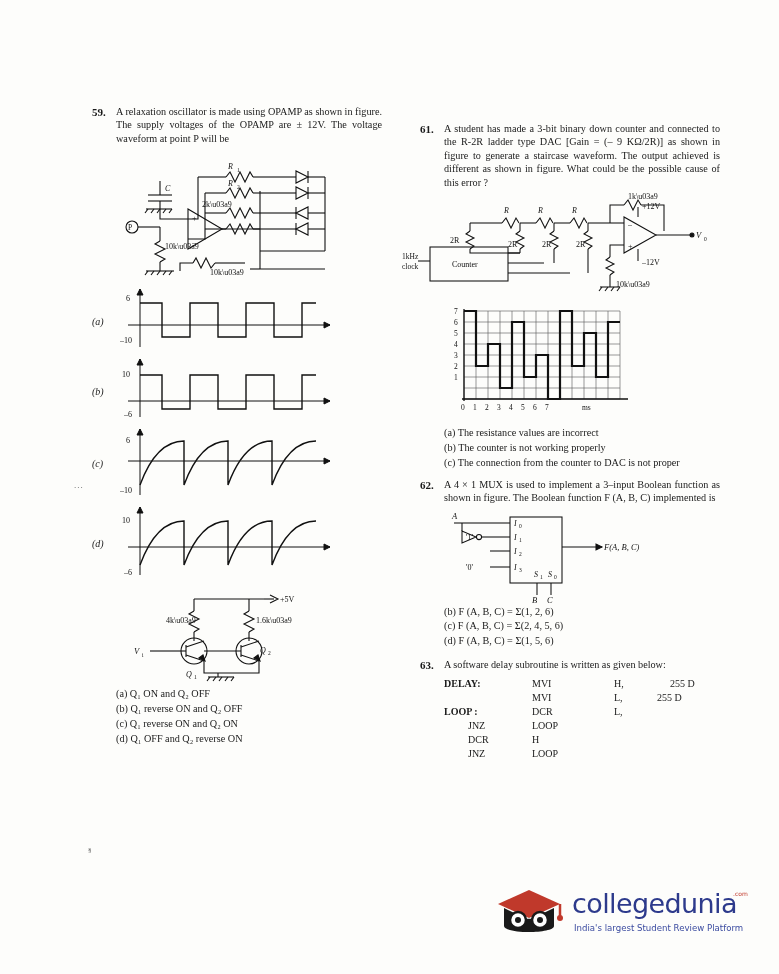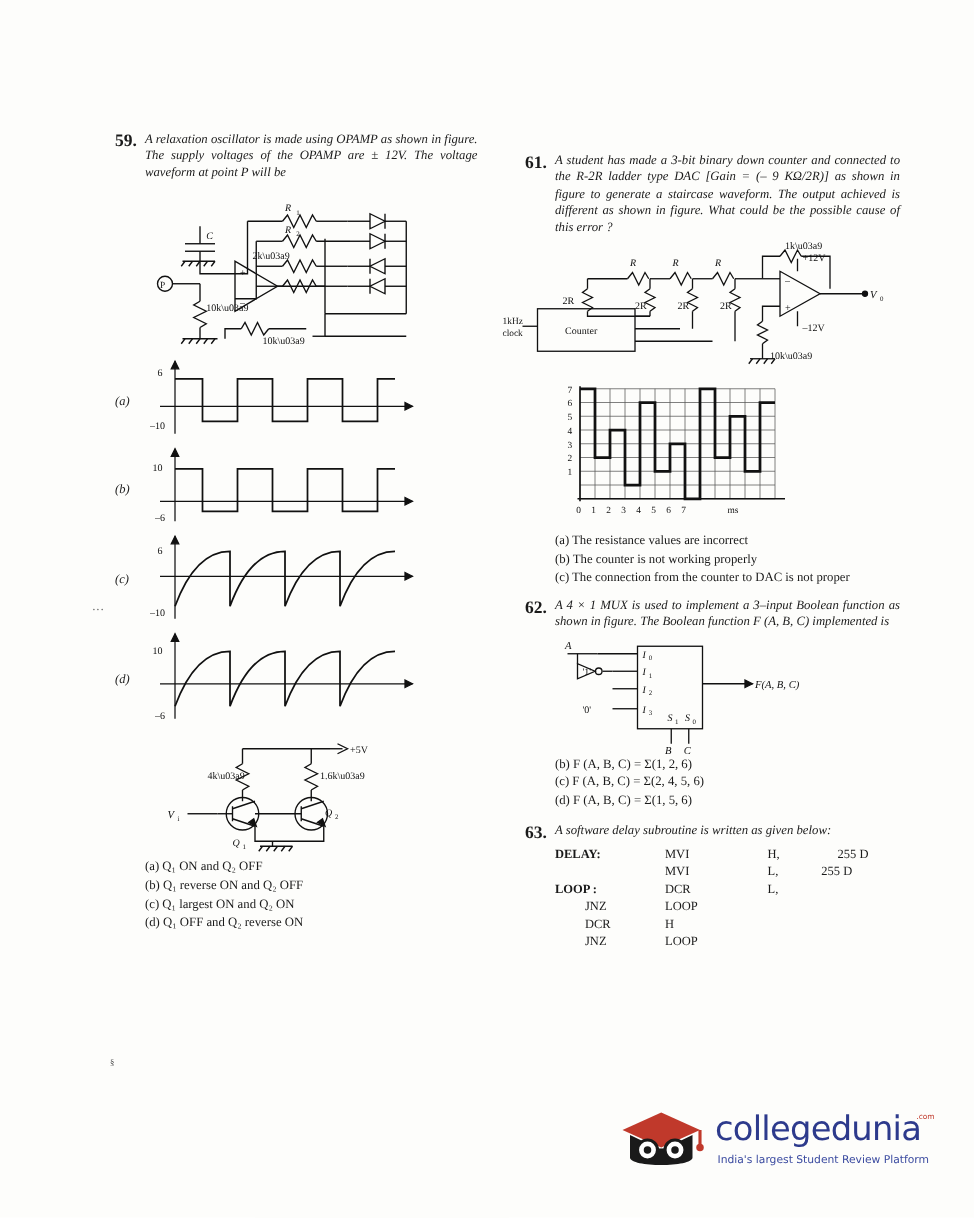--- a/index.html
+++ b/index.html
@@ -31,26 +31,25 @@
 
   .q {
     position: relative;
     margin-bottom: 6px;
   }
   .qnum {
     position: absolute;
     left: 0;
     top: 0;
     font-weight: bold;
-    font-size: 14px;
+    font-size: 11px;
   }
   .qbody {
     margin-left: 24px;
     text-align: justify;
-    font-style: italic;
   }
   .opts {
     margin-left: 24px;
     margin-top: 4px;
   }
   .opt {
     white-space: nowrap;
     margin-bottom: 1.5px;
     font-size: 10.2px;
   }
@@ -349,21 +348,21 @@
           <path d="M104,84 L104,88"></path>
           <path d="M94,88 L120,88"></path>
           <path d="M96,88 l-3,4 M102,88 l-3,4 M108,88 l-3,4 M114,88 l-3,4 M120,88 l-3,4"></path>
         </g>
       </svg>
     </div>
 
     <div class="opts" style="margin-top:6px;">
       <div class="opt">(a)  Q₁ ON and Q₂ OFF</div>
       <div class="opt">(b)  Q₁ reverse ON and Q₂ OFF</div>
-      <div class="opt">(c)  Q₁ largest ON and Q₂ ON</div>
+      <div class="opt">(c)  Q₁ reverse ON and Q₂ ON</div>
       <div class="opt">(d)  Q₁ OFF and Q₂ reverse ON</div>
     </div>
 
   </div>
 
   <div class="col col-right">
 
     <div class="q" style="margin-top:122px;">
       <div class="qnum">61.</div>
       <div class="qbody">A student has made a 3-bit binary down counter and connected to the R-2R ladder type DAC [Gain = (– 9 KΩ/2R)] as shown in figure to generate a staircase waveform. The output achieved is different as shown in figure. What could be the possible cause of this error ?</div>

